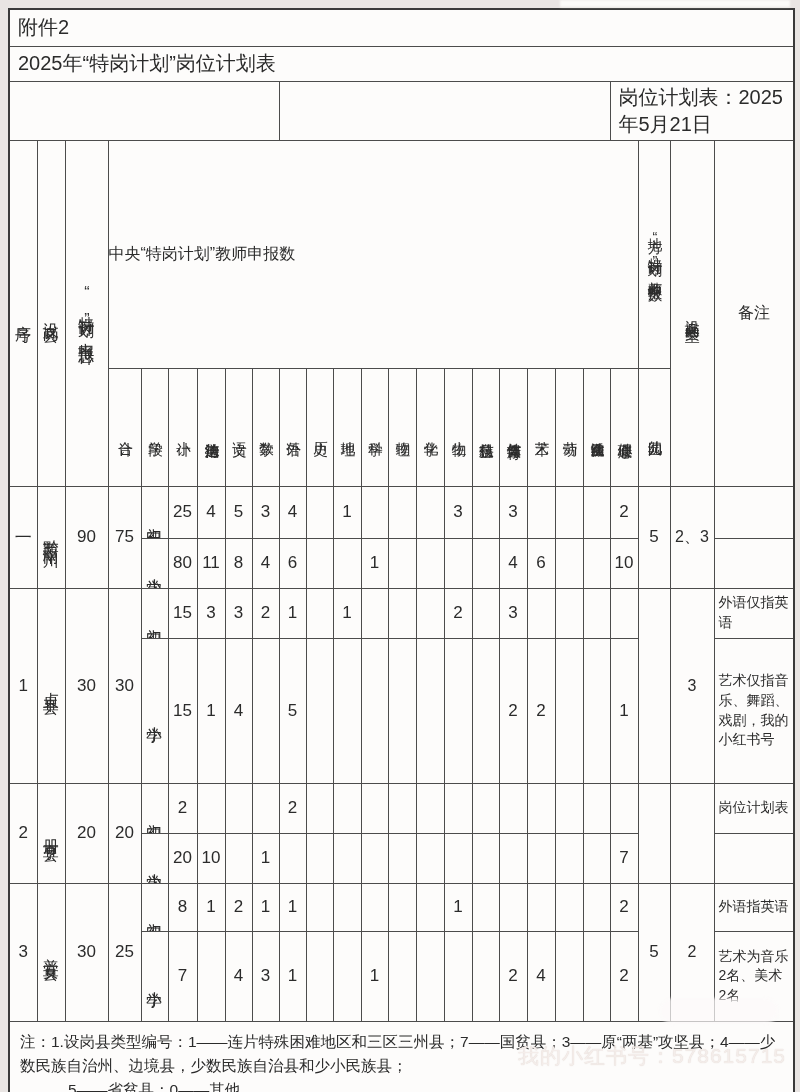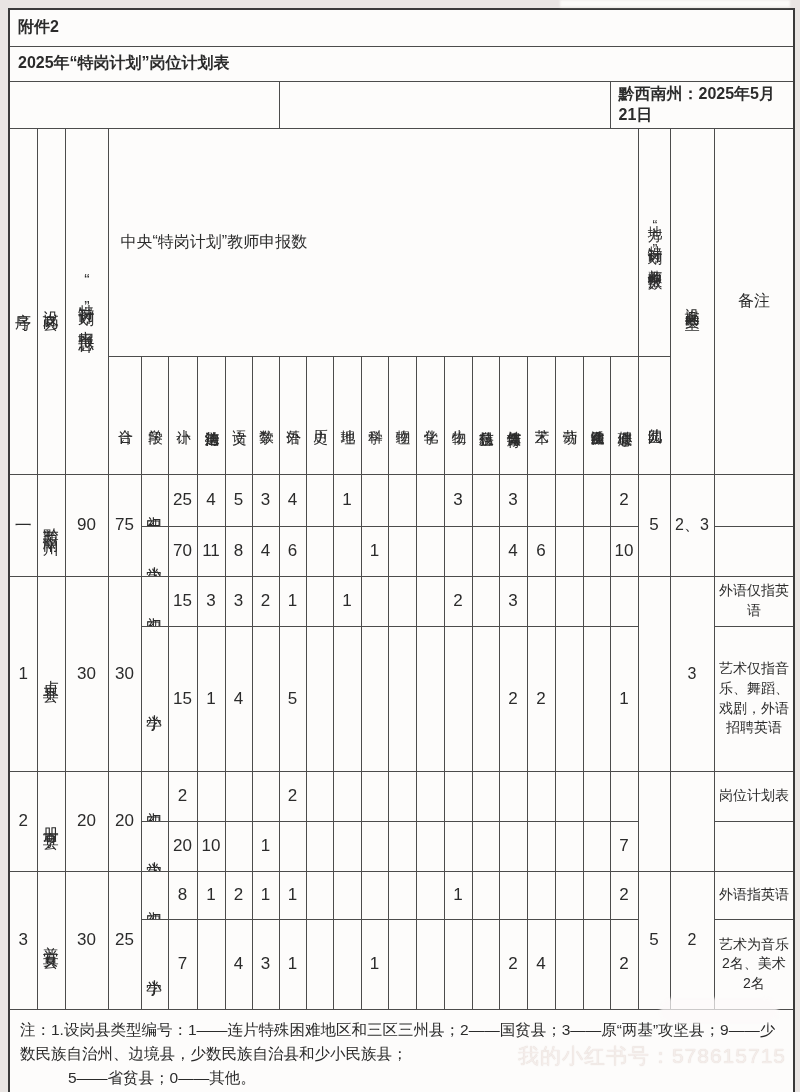--- a/index.html
+++ b/index.html
@@ -20,38 +20,38 @@
     border:2px solid #3a3a3a;
   }
   td{
     border:1px solid #4c4c4c;
     text-align:center;
     vertical-align:middle;
     padding:0;
     font-size:16px;
     overflow:hidden;
   }
-  .tl{text-align:left;padding:2px 8px;font-size:16px;font-weight:bold;}
-  .central{text-align:left;padding-left:12px;vertical-align:middle;font-size:16px;}
+  .tl{text-align:left;padding:2px 8px;font-size:20px;}
+  .central{text-align:left;vertical-align:middle;font-size:16px;}
   .vert{
     writing-mode:vertical-rl;
     text-orientation:upright;
     display:inline-block;
     letter-spacing:3px;
     line-height:1.1;
   }
   .vhead{font-size:16px;}
   .vlocal{font-size:14.5px;letter-spacing:1.5px;}
   .vsub{font-size:14.5px;letter-spacing:1px;}
   .vtype{font-size:15px;letter-spacing:2px;}
   .county{font-size:16px;letter-spacing:4px;}
   .stage{font-size:15.5px;letter-spacing:1px;}
   .num{font-size:17px;}
   .type{font-size:16px;line-height:1.2;padding:1px 4px;}
-  .remark{font-size:14px;text-align:center;padding:3px 4px;line-height:1.4;}
+  .remark{font-size:14px;text-align:left;padding:3px 4px;line-height:1.4;}
   .notes{
     text-align:left;
     vertical-align:top;
     padding:8px 10px;
     font-size:15.5px;
     line-height:1.55;
   }
   .ind1{padding-left:22px;}
   .ind2{padding-left:48px;}
   .wm{
@@ -119,21 +119,21 @@
 <tbody>
         <tr style="height:37px">
   <td colspan="25" class="tl">附件2</td>
 </tr>
 <tr style="height:35px">
   <td colspan="25" class="tl">2025年“特岗计划”岗位计划表</td>
 </tr>
 <tr style="height:32px">
   <td colspan="9"></td>
   <td colspan="12"></td>
-  <td colspan="4" class="tl">黔西南州：2025年5月21日</td>
+  <td colspan="4" class="tl">岗位计划表：2025年5月21日</td>
 </tr>
 
 <tr style="height:228px">
   <td rowspan="2"><span class="vert vhead">序号</span></td>
   <td rowspan="2"><span class="vert vhead">设岗县</span></td>
   <td rowspan="2"><span class="vert vhead" style="letter-spacing:2px">“特岗计划”申报总计</span></td>
   <td colspan="19" class="central">中央“特岗计划”教师申报数</td>
   <td><span class="vert vlocal">地方“特岗计划”教师申报数</span></td>
   <td rowspan="2"><span class="vert vtype">设岗县类型</span></td>
   <td rowspan="2">备注</td>
@@ -183,21 +183,21 @@
   <td class="num"></td>
   <td class="num"></td>
   <td class="num"></td>
   <td class="num">2</td>
   <td rowspan="2" class="num">5</td>
   <td rowspan="2" class="type">2、3</td>
   <td class="remark"></td>
 </tr>
 <tr style="height:50px">
   <td><span class="vert stage">小学</span></td>
-  <td class="num">70</td>
+  <td class="num">80</td>
   <td class="num">11</td>
   <td class="num">8</td>
   <td class="num">4</td>
   <td class="num">6</td>
   <td class="num"></td>
   <td class="num"></td>
   <td class="num">1</td>
   <td class="num"></td>
   <td class="num"></td>
   <td class="num"></td>
@@ -249,21 +249,21 @@
   <td class="num"></td>
   <td class="num"></td>
   <td class="num"></td>
   <td class="num"></td>
   <td class="num"></td>
   <td class="num">2</td>
   <td class="num">2</td>
   <td class="num"></td>
   <td class="num"></td>
   <td class="num">1</td>
-  <td class="remark">艺术仅指音乐、舞蹈、戏剧，外语招聘英语</td>
+  <td class="remark">艺术仅指音乐、舞蹈、戏剧，我的小红书号</td>
 </tr>
 
 <tr style="height:50px">
   <td rowspan="2" class="num">2</td>
   <td rowspan="2"><span class="vert county">册亨县</span></td>
   <td rowspan="2" class="num">20</td>
   <td rowspan="2" class="num">20</td>
   <td><span class="vert stage">初中</span></td>
   <td class="num">2</td>
   <td class="num"></td>
@@ -352,21 +352,21 @@
   <td class="num">2</td>
   <td class="num">4</td>
   <td class="num"></td>
   <td class="num"></td>
   <td class="num">2</td>
   <td class="remark">艺术为音乐2名、美术2名</td>
 </tr>
 
 <tr style="height:92px">
   <td colspan="25" class="notes">
-    <div>注：1.设岗县类型编号：1——连片特殊困难地区和三区三州县；2——国贫县；3——原“两基”攻坚县；9——少数民族自治州、边境县，少数民族自治县和少小民族县；</div>
+    <div>注：1.设岗县类型编号：1——连片特殊困难地区和三区三州县；7——国贫县；3——原“两基”攻坚县；4——少数民族自治州、边境县，少数民族自治县和少小民族县；</div>
     <div class="ind2">5——省贫县；0——其他。</div>
     <div class="ind1">2.表中：外语含“英语”“俄语”“日语”；艺术含“音乐”“美术”“舞蹈”“戏剧”“影视”。</div>
   </td>
 </tr>
 
 </tbody>
     </table>
 </div>
 
 <div class="wm-blur"></div>

